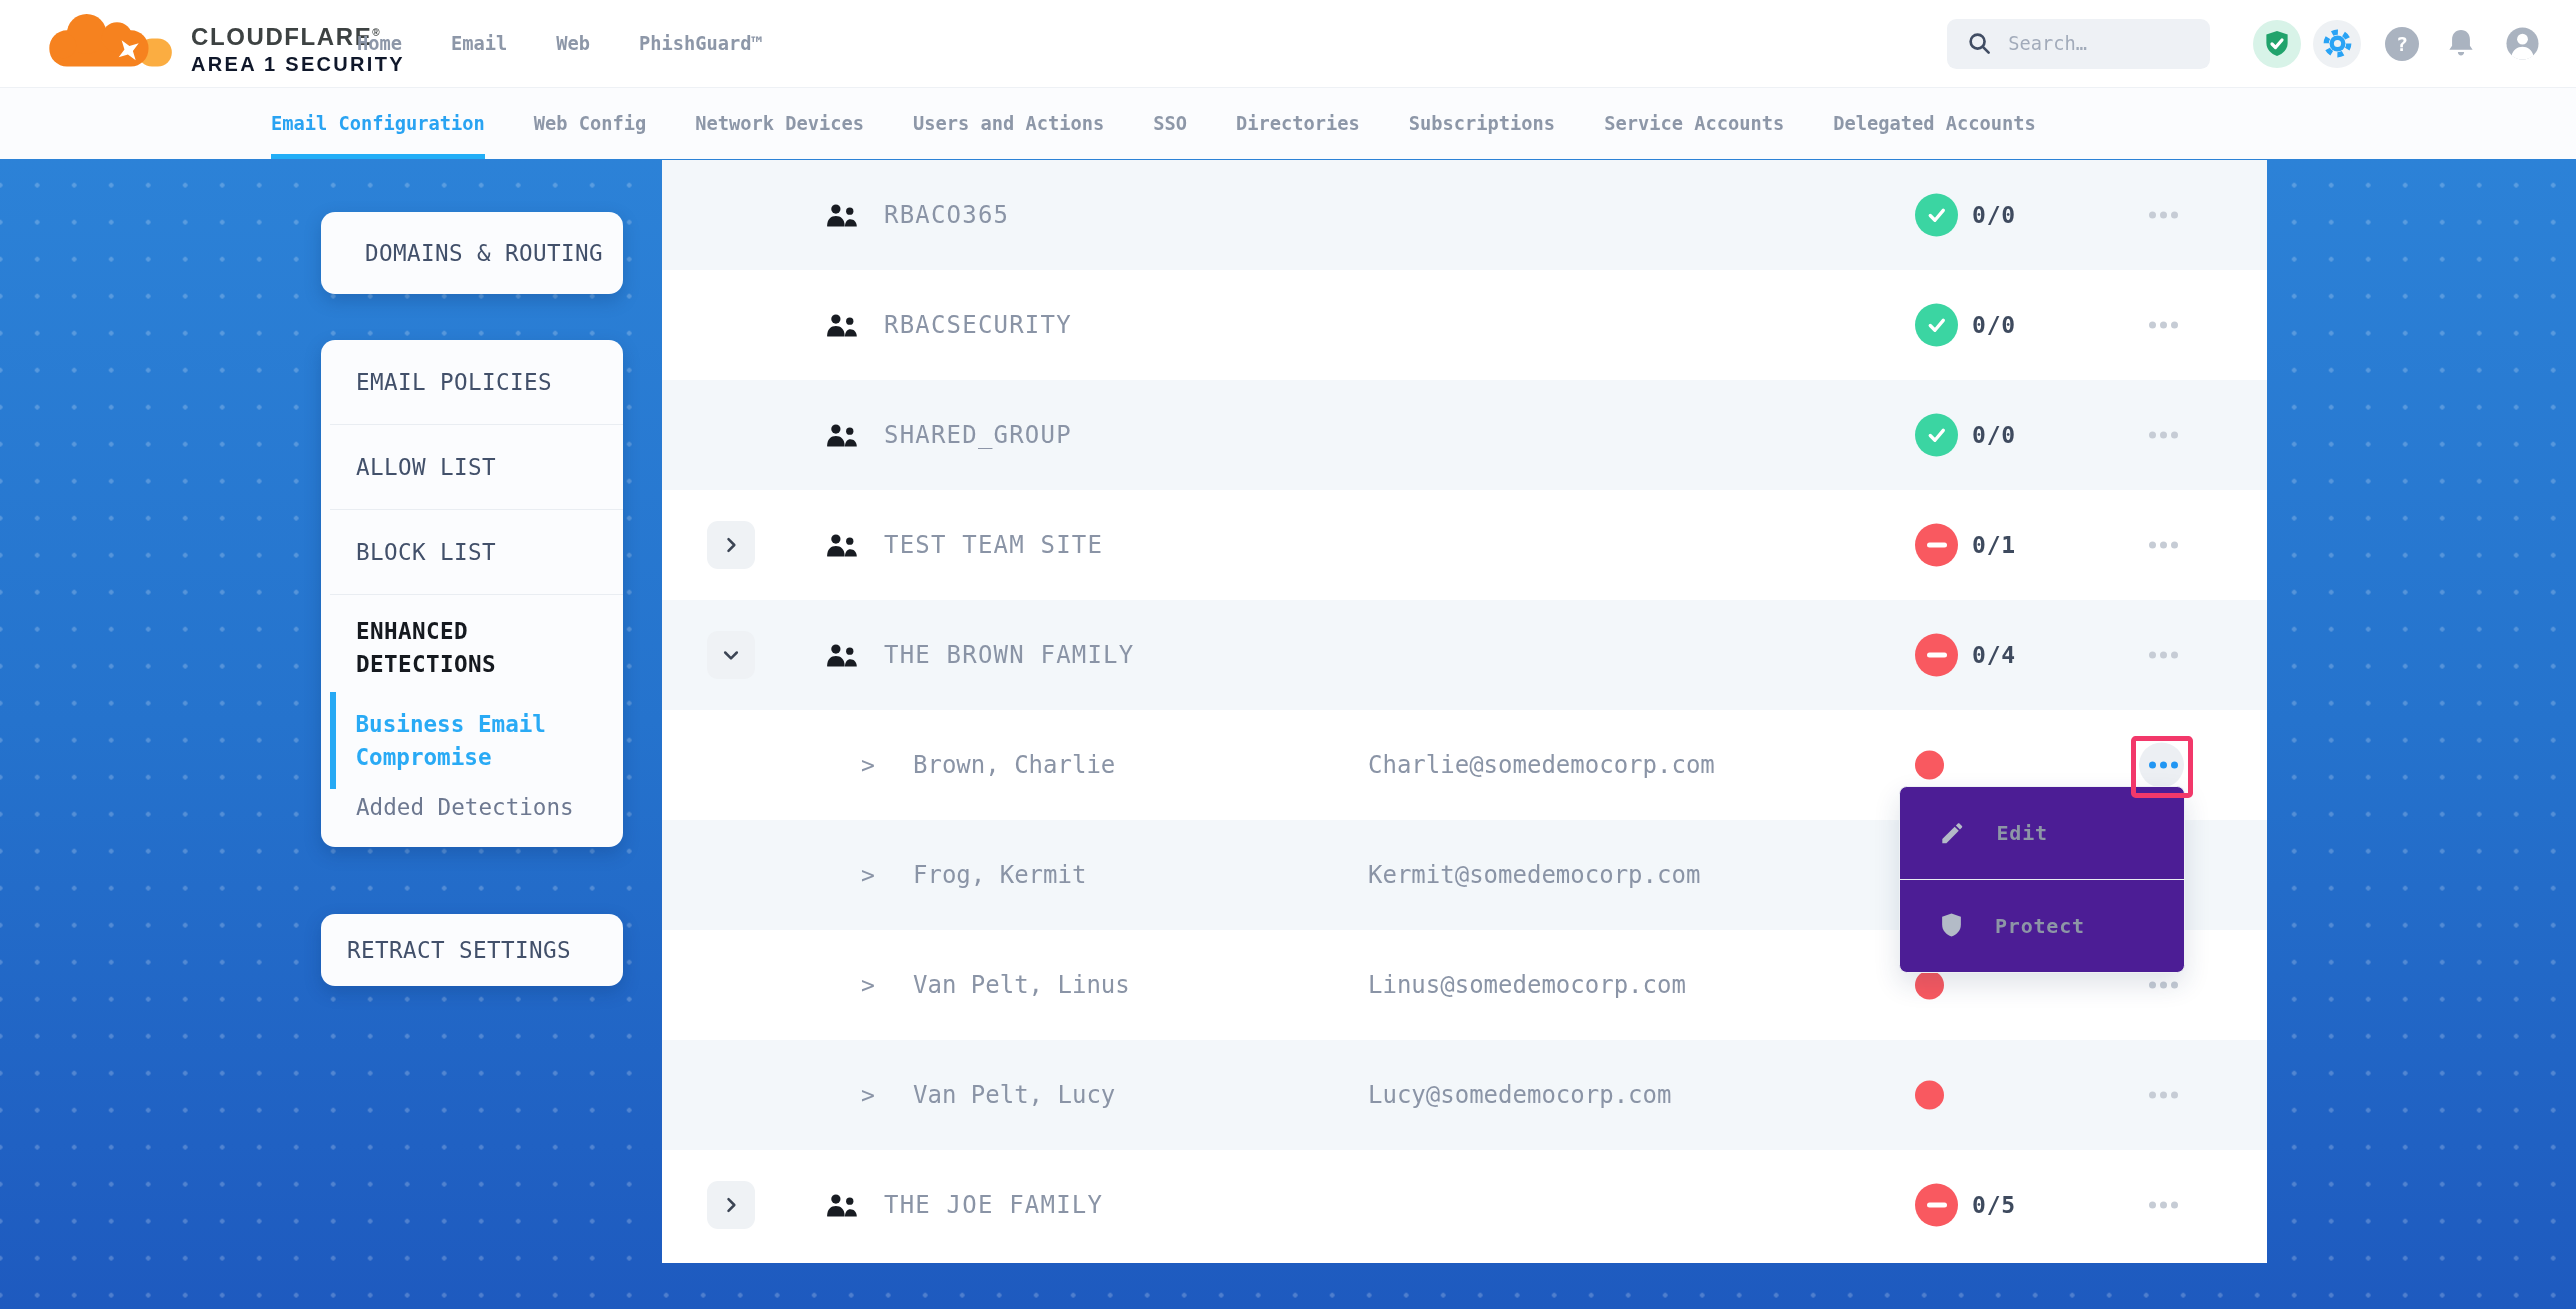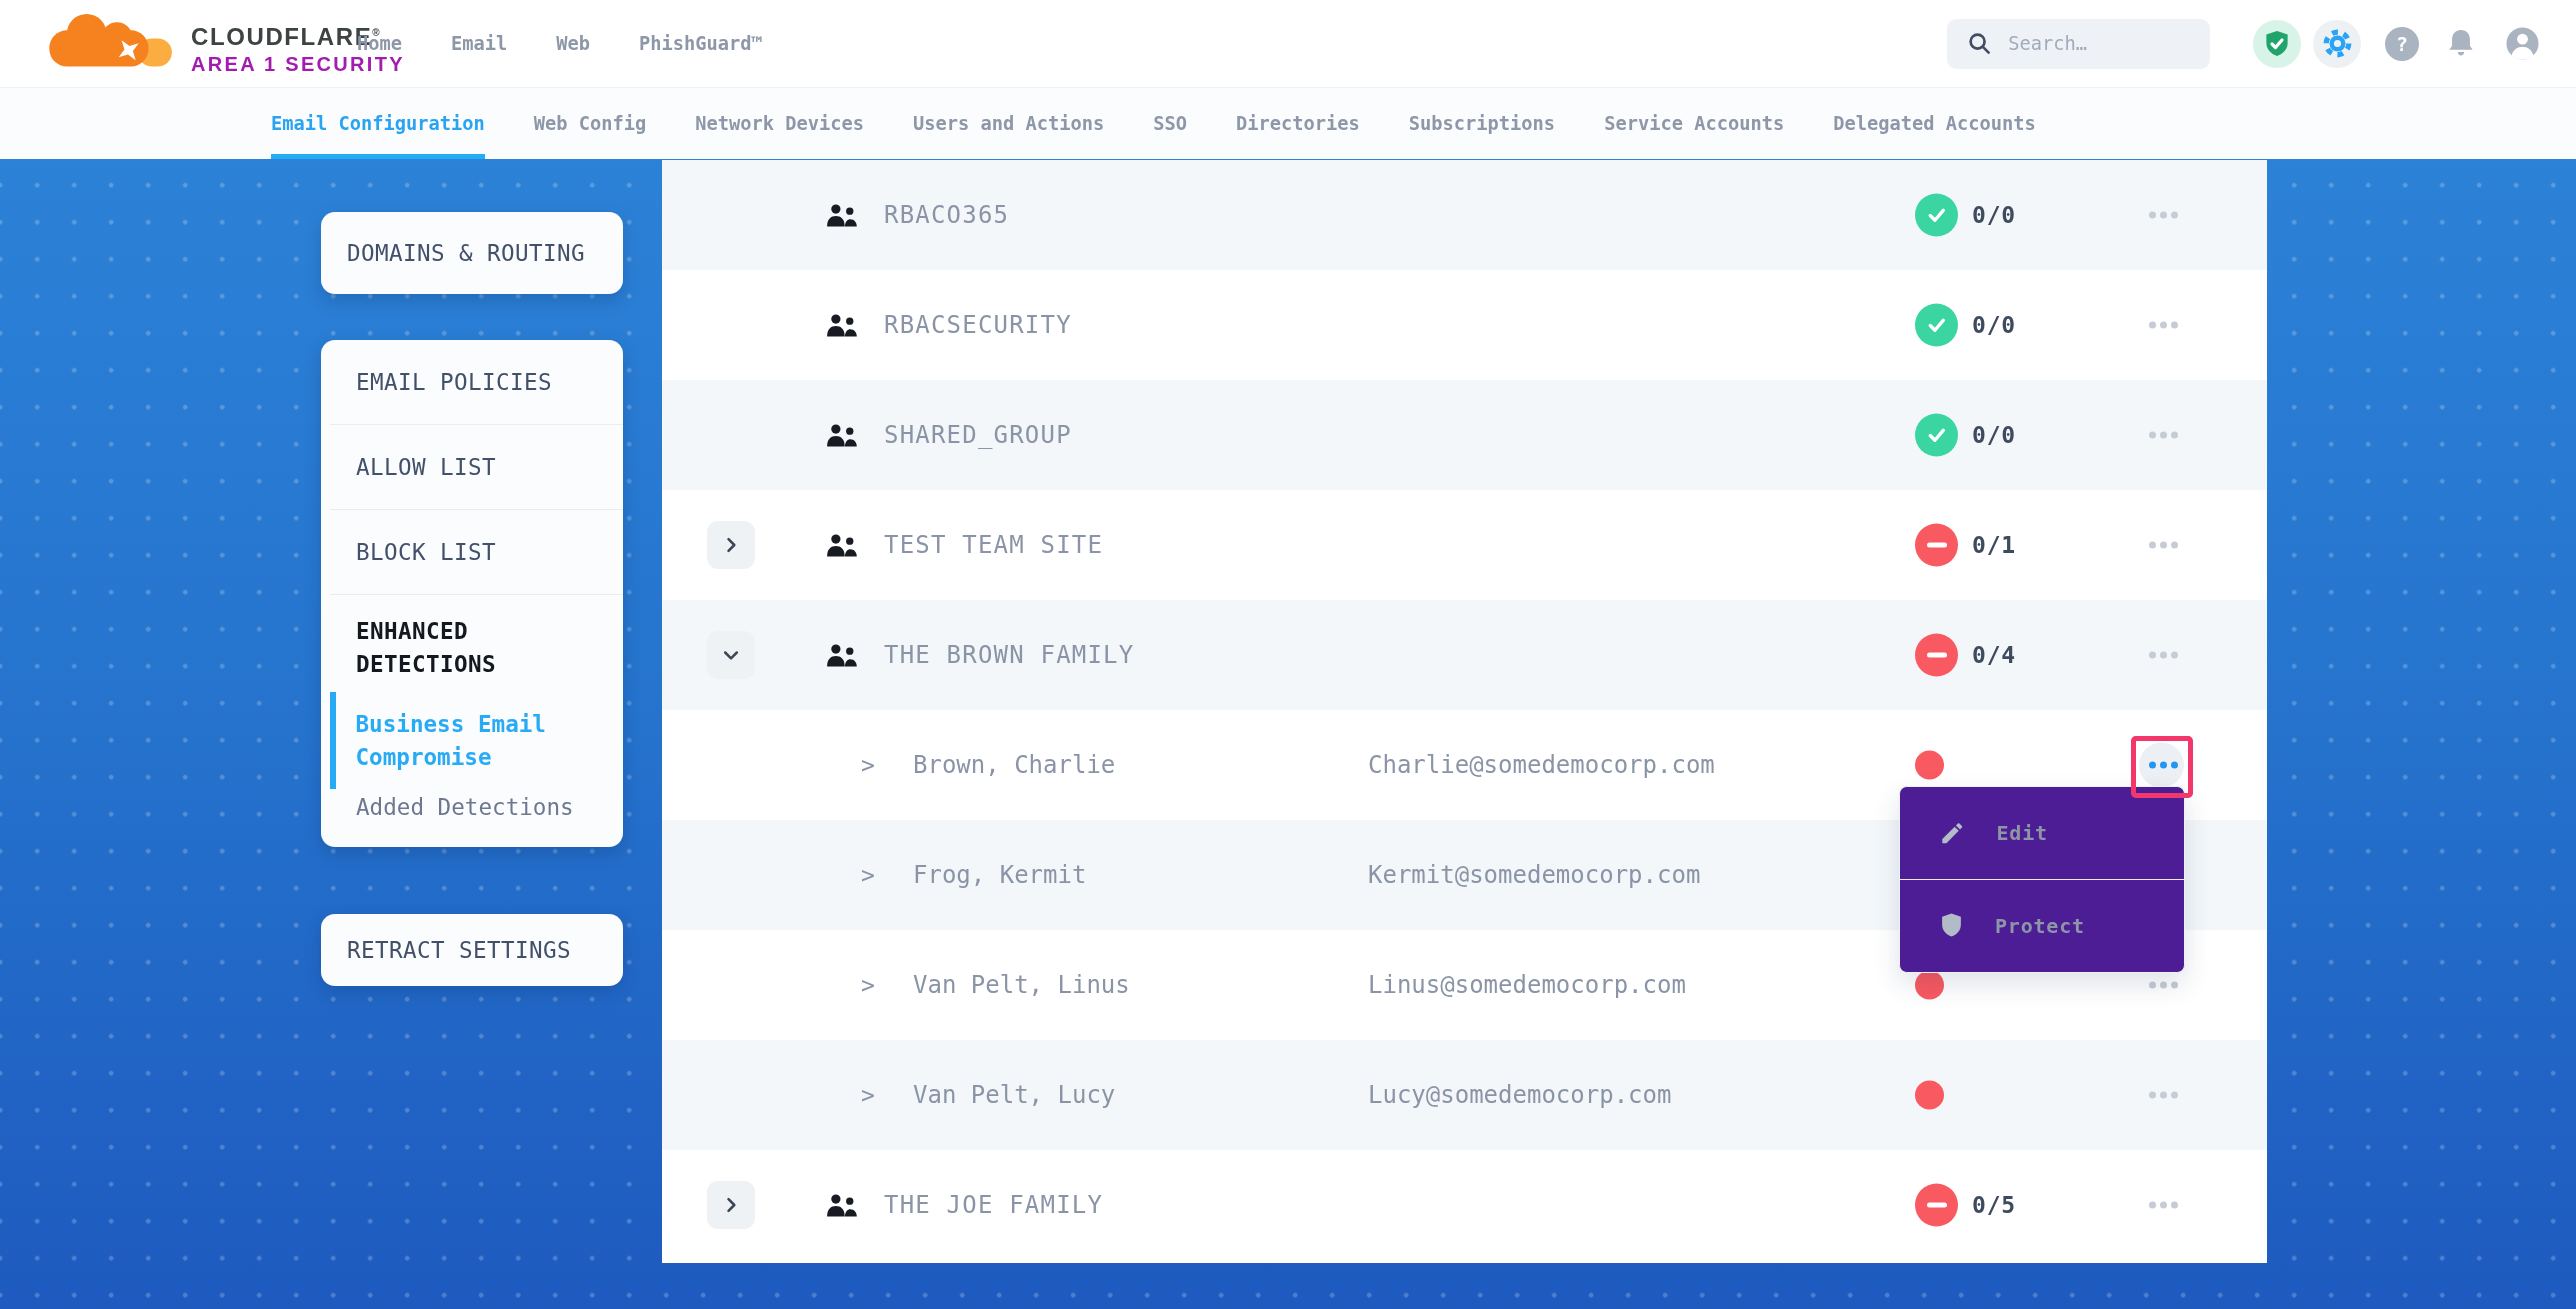--- a/index.html
+++ b/index.html
@@ -14,21 +14,21 @@
   }
   
   .header{position:absolute;left:0;top:0;width:2576px;height:87px;background:#fff;
     border-bottom:0.8px solid #eef1f5;z-index:40;}
   .logo{position:absolute;left:40px;top:6.2px;display:flex;align-items:flex-start;gap:11px;}
   .logo-text{display:flex;flex-direction:column;margin-top:14px;}
   .brand-name{font-family:"Liberation Sans",sans-serif;font-weight:700;font-size:24px;
     letter-spacing:1.6px;color:#3d4242;line-height:26.5px;}
   .brand-mark{font-size:10px;vertical-align:super;}
   .brand-sub{font-family:"Liberation Sans",sans-serif;font-weight:700;font-size:20px;
-    letter-spacing:2.3px;color:#a21caf;line-height:26.5px;}
+    letter-spacing:2.3px;color:#0f172a;line-height:26.5px;}
   .hnav{position:absolute;left:357px;top:0;height:87px;display:flex;align-items:center;gap:49px;}
   .hnav-item{font-size:18.7px;font-weight:600;color:#8d97a8;cursor:pointer;white-space:nowrap;}
   .searchbox{position:absolute;left:1947px;top:18.7px;width:263px;height:50px;background:#eef1f5;
     border-radius:9.3px;display:flex;align-items:center;padding-left:18.7px;box-sizing:border-box;gap:14px;}
   .searchbox input{background:transparent;border:none;outline:none;width:179px;
     font-family:"DejaVu Sans Mono",monospace;font-size:18.7px;color:#5a6578;}
   .searchbox input::placeholder{color:#a2abba;}
   .hicon{position:absolute;top:0;height:87px;display:flex;align-items:center;cursor:pointer;}
   .circle62{width:48px;height:48px;border-radius:50%;display:flex;align-items:center;justify-content:center;}
   .circle44{width:34px;height:34px;border-radius:50%;display:flex;align-items:center;justify-content:center;}
@@ -36,21 +36,21 @@
   
   .subnav{position:absolute;left:0;top:87px;width:2576px;height:72px;background:#fbfcfe;z-index:35;
     display:flex;align-items:center;padding-left:271px;box-sizing:border-box;gap:49px;}
   .tab{position:relative;height:72px;display:flex;align-items:center;font-size:18.7px;font-weight:700;
     color:#8d97a8;cursor:pointer;white-space:nowrap;}
   .tab.active{color:#29a3f2;}
   .tab.active::after{content:"";position:absolute;left:0;right:0;bottom:0;height:5.4px;background:#22aef7;}
   
   .scard{position:absolute;left:321px;width:302px;background:#fbfcfe;border-radius:14px;
     box-shadow:0 6.2px 17px rgba(10,40,90,.22);box-sizing:border-box;z-index:5;}
-  .card1{top:212px;height:82px;display:flex;align-items:center;padding-left:26px;}
+  .card1{top:212px;height:82px;display:flex;align-items:center;padding-left:44px;}
   .card2{top:340px;padding-bottom:23px;padding-left:9px;}
   .card3{top:914px;height:72px;display:flex;align-items:center;padding-left:26px;}
   .slabel{font-size:22.6px;color:#42506a;letter-spacing:0.4px;}
   .sitem{height:84px;display:flex;align-items:center;padding-left:26px;font-size:22.6px;color:#42506a;
     letter-spacing:0.4px;cursor:pointer;}
   .bt{border-top:0.8px solid #e9edf2;}
   .etitle{padding:20px 31px 0 26px;font-size:22.6px;font-weight:700;color:#15191f;line-height:33px;
     letter-spacing:0.4px;}
   .eitem{margin-top:11px;padding:15.6px 15.6px 15.6px 19.5px;border-left:6.2px solid transparent;
     font-size:22.6px;line-height:33px;color:#6d7890;cursor:pointer;}

